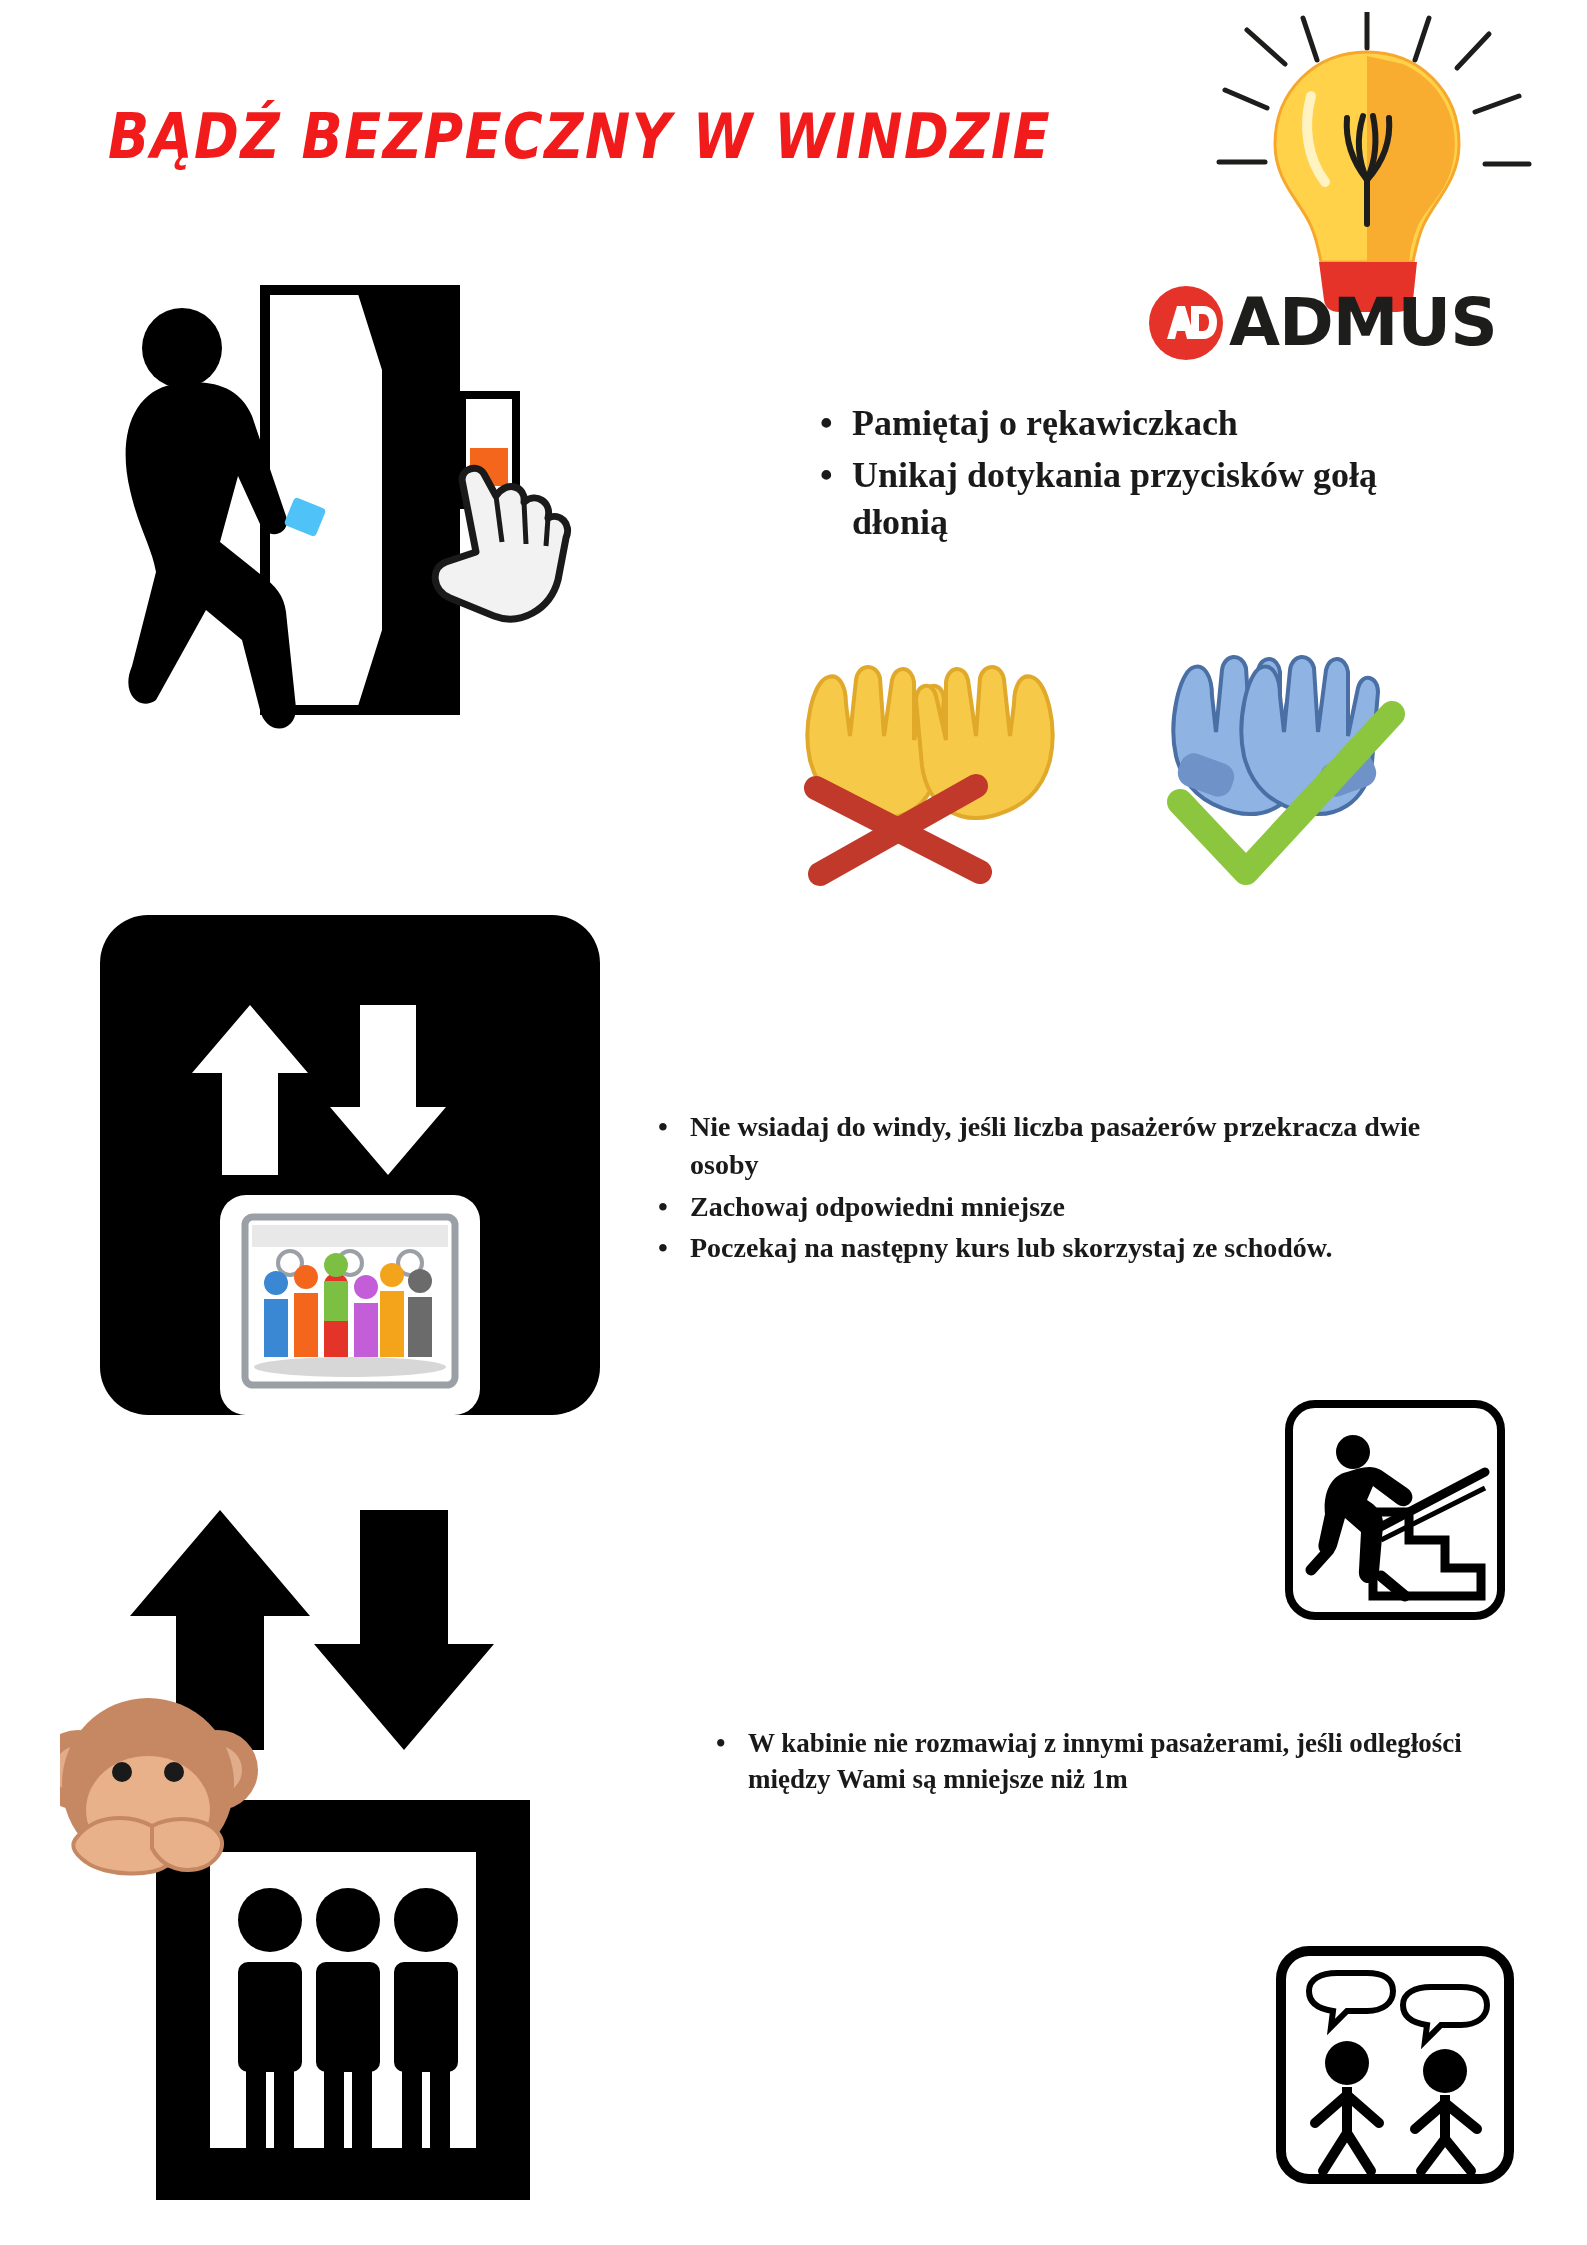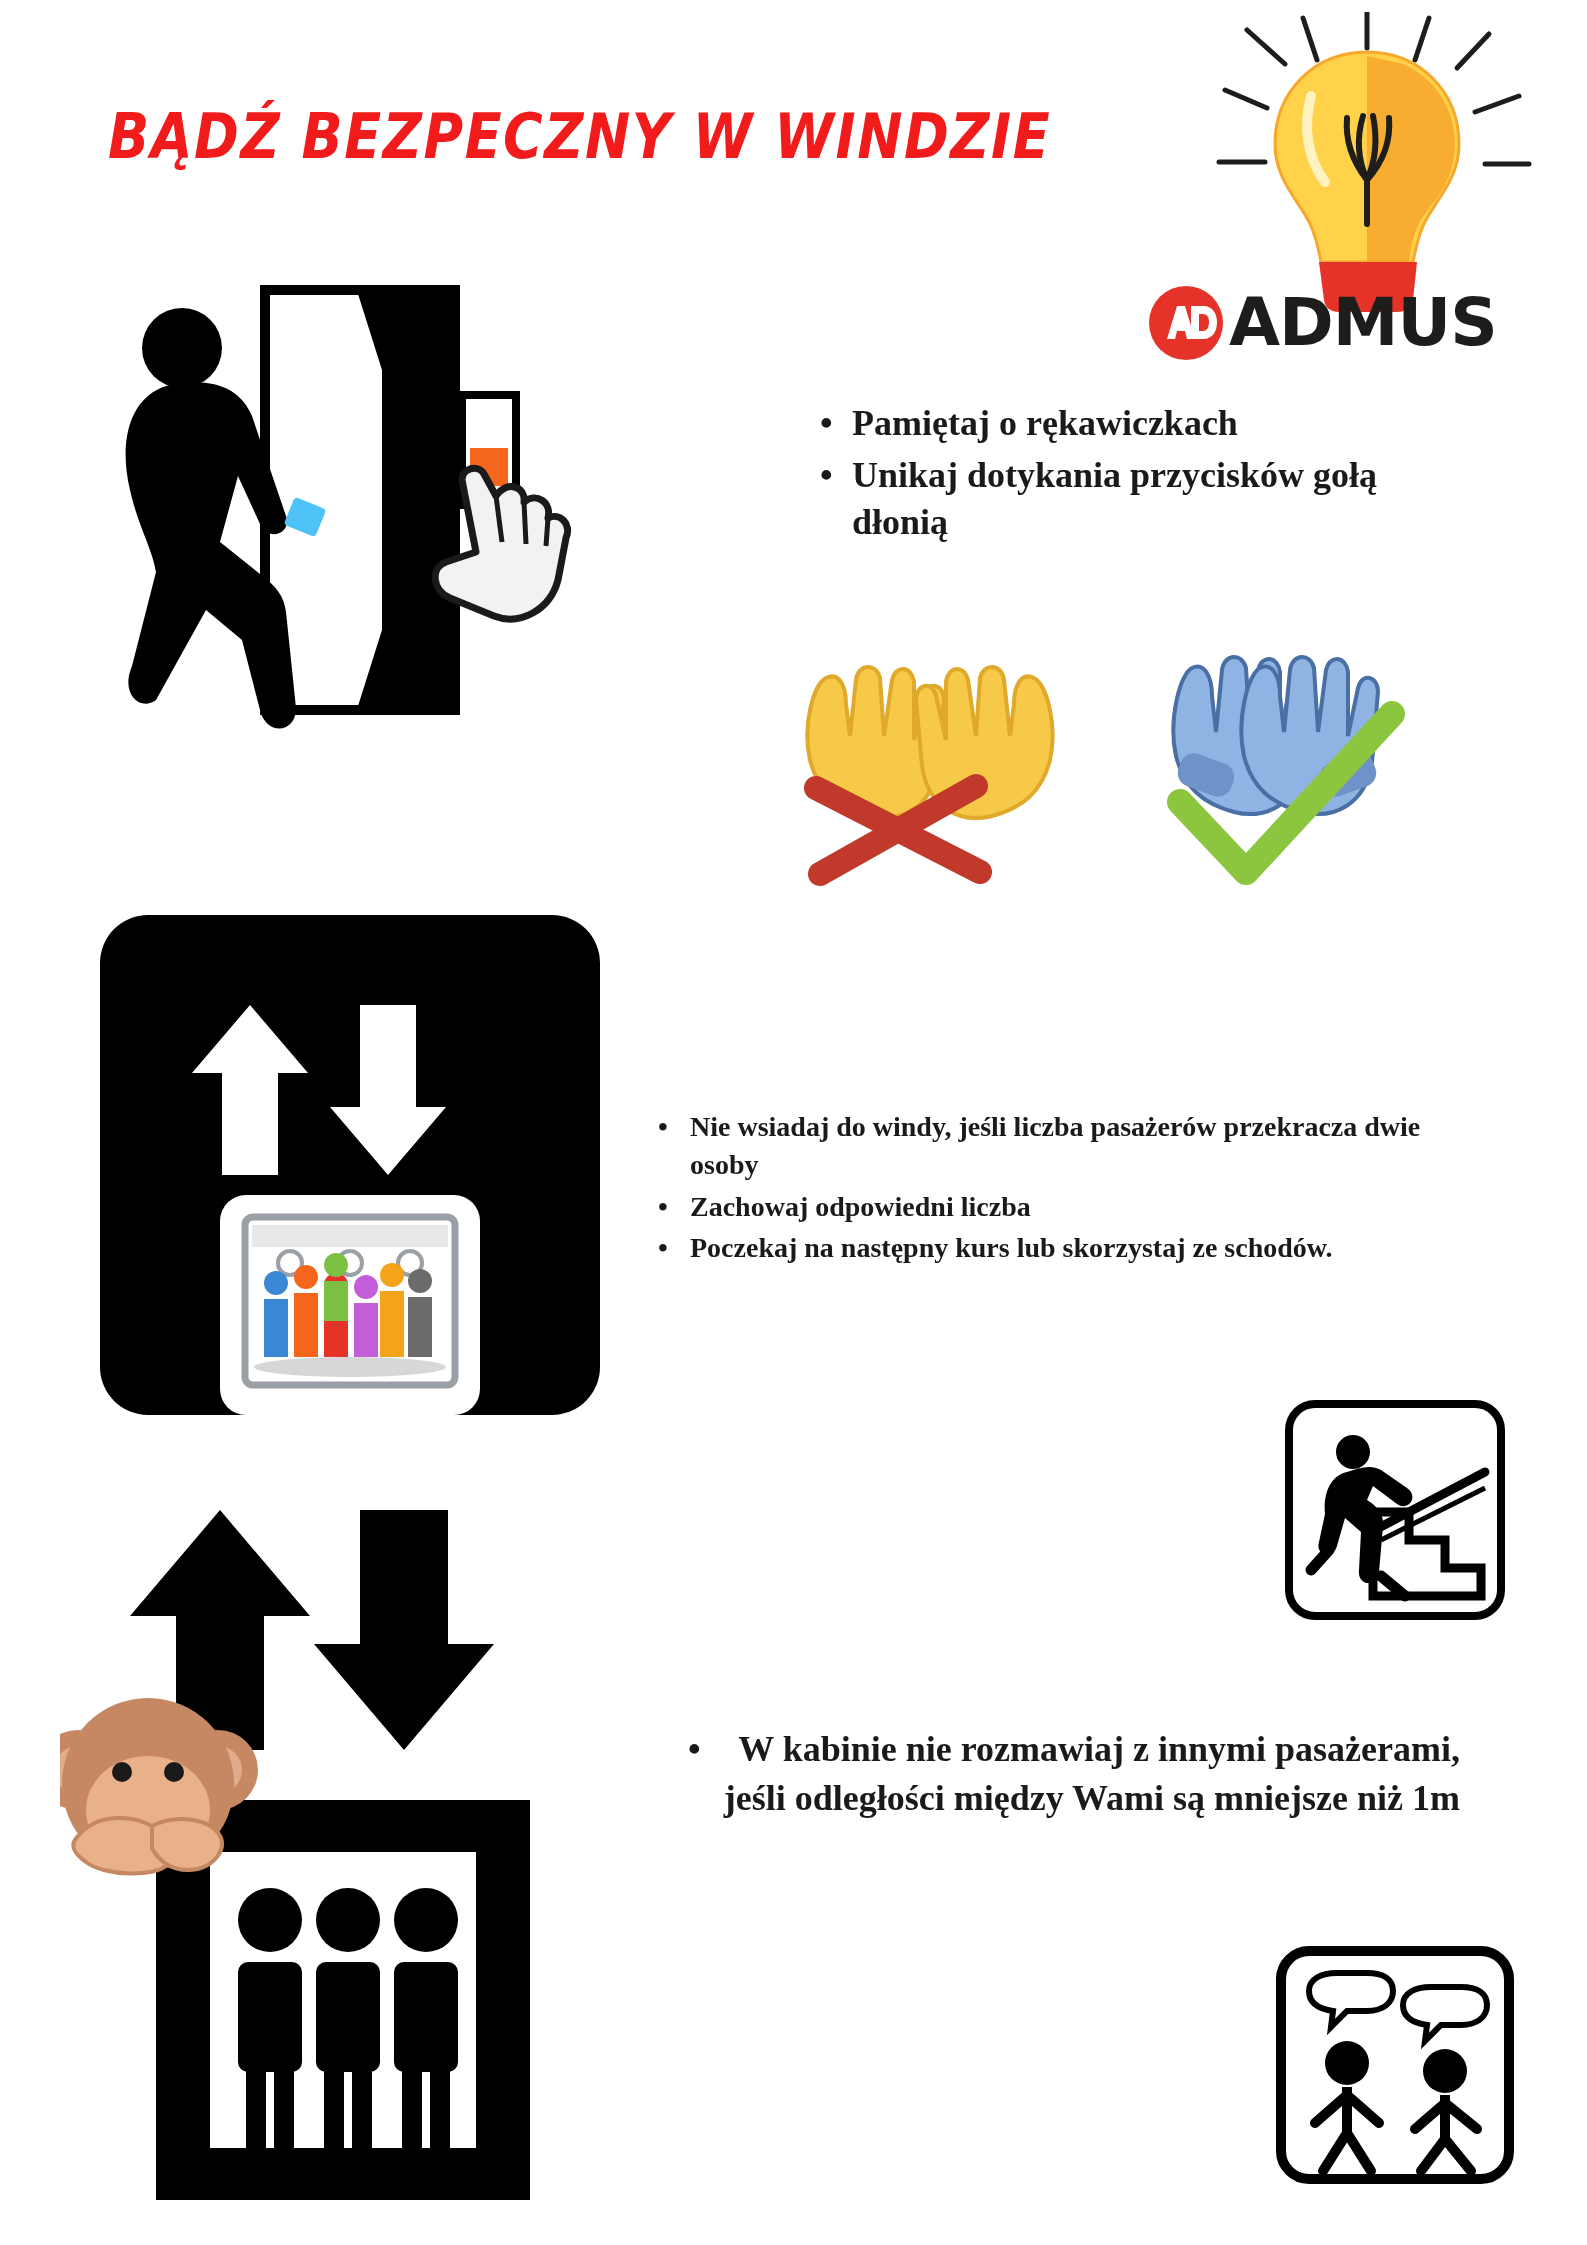--- a/index.html
+++ b/index.html
@@ -93,26 +93,25 @@
     line-height: 1.32;
   }
   #list-capacity {
     left: 650px;
     top: 1108px;
     width: 790px;
     font-size: 28px;
     line-height: 1.35;
   }
   #list-talking {
-    left: 680px;
+    left: 708px;
     top: 1725px;
     width: 780px;
-    font-size: 36px;
+    font-size: 27px;
     line-height: 1.35;
-    text-align: right;
   }
 
   
   .panel { position: absolute; }
 
   #panel-door { left: 110px; top: 280px; width: 620px; height: 470px; }
   #panel-gloves { left: 780px; top: 640px; width: 680px; height: 260px; }
   #panel-crowd { left: 100px; top: 915px; width: 500px; height: 500px; }
   #panel-stairs { left: 1285px; top: 1400px; width: 220px; height: 230px; }
   #panel-nospeak { left: 60px; top: 1500px; width: 560px; height: 720px; }
@@ -298,21 +297,21 @@
           <circle cx="320" cy="366" r="12"></circle>
           <path d="M308 382 h24 v60 h-24 z"></path>
         </g>
     </g>
     <ellipse cx="250" cy="452" rx="96" ry="10" fill="#d7d7d7"></ellipse>
   </svg>
 </div>
 
 <ul class="bullets" id="list-capacity">
   <li>Nie wsiadaj do windy, jeśli liczba pasażerów przekracza dwie osoby</li>
-  <li> Zachowaj odpowiedni liczba</li>
+  <li> Zachowaj odpowiedni mniejsze</li>
   <li>Poczekaj na następny kurs lub skorzystaj ze schodów.</li>
 </ul>
 
 <div class="panel" id="panel-stairs">
   <svg width="220" height="230" viewBox="0 0 220 230">
     <rect x="4" y="4" width="212" height="212" rx="26" fill="#fff" stroke="#000" stroke-width="8"></rect>
 
     <path d="M196 196 L196 168 L160 168 L160 140 L124 140 L124 112 L88 112 L88 196 Z" fill="none" stroke="#000" stroke-width="9"></path>
 
     <path d="M200 72 L86 132" stroke="#000" stroke-width="9" stroke-linecap="round"></path>

